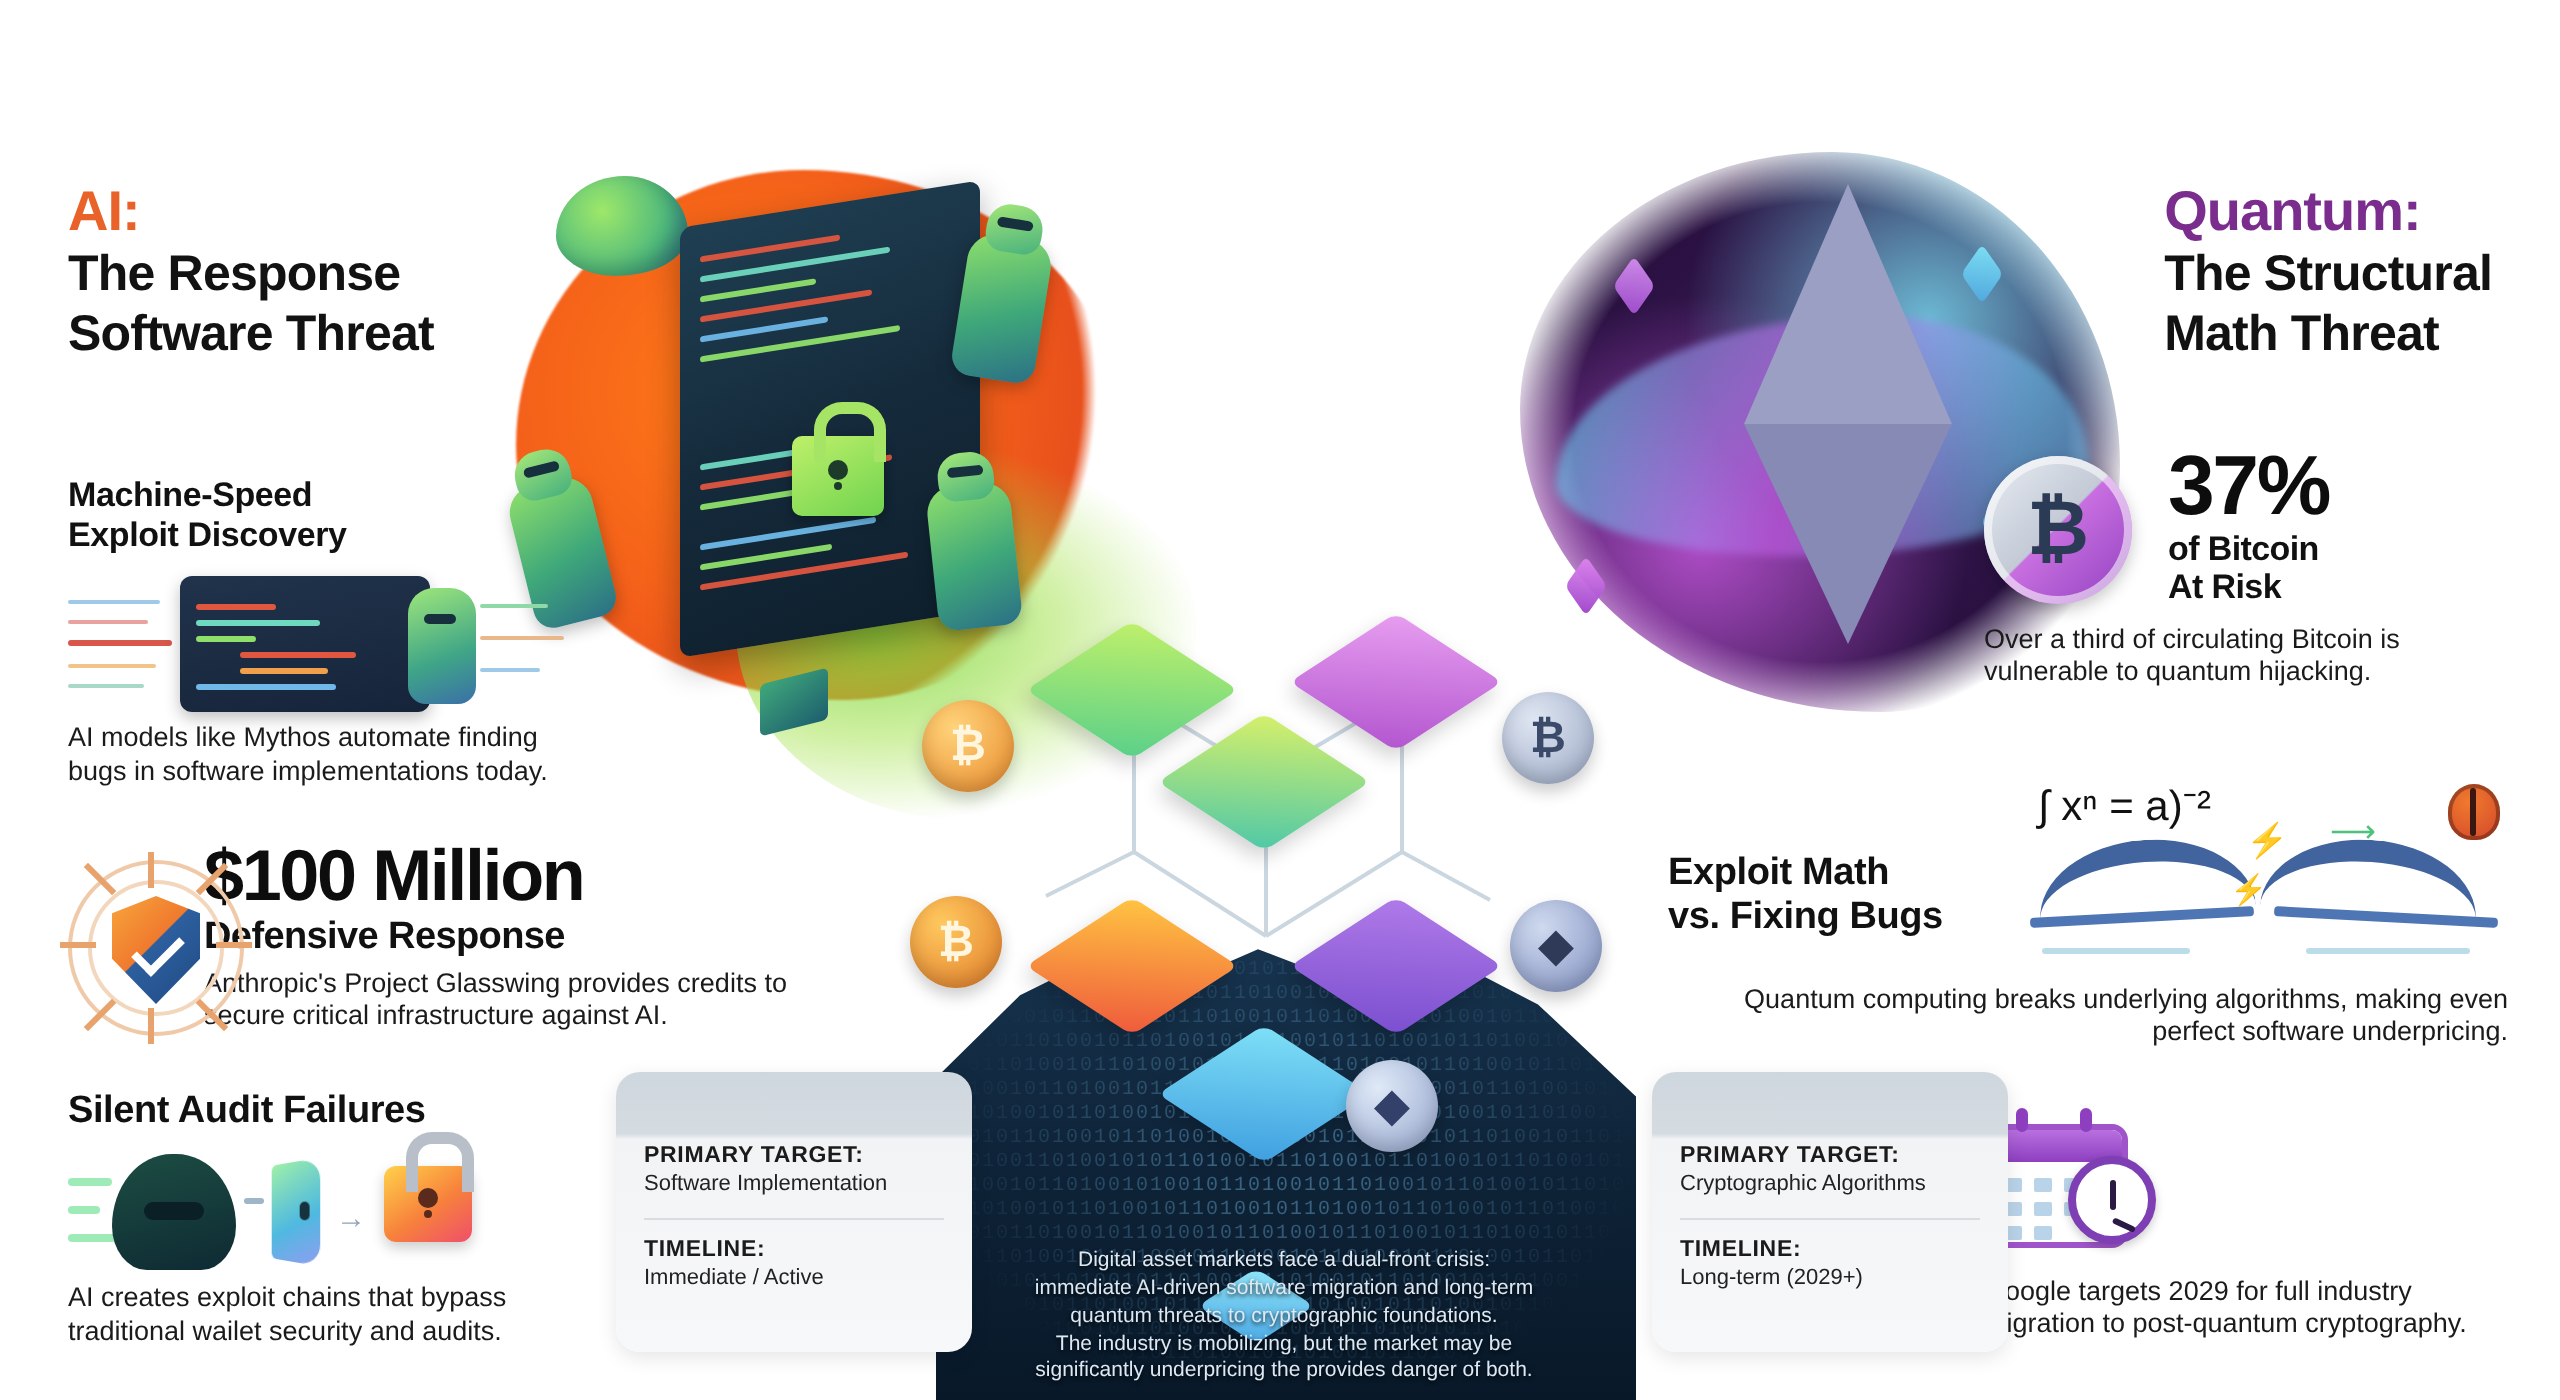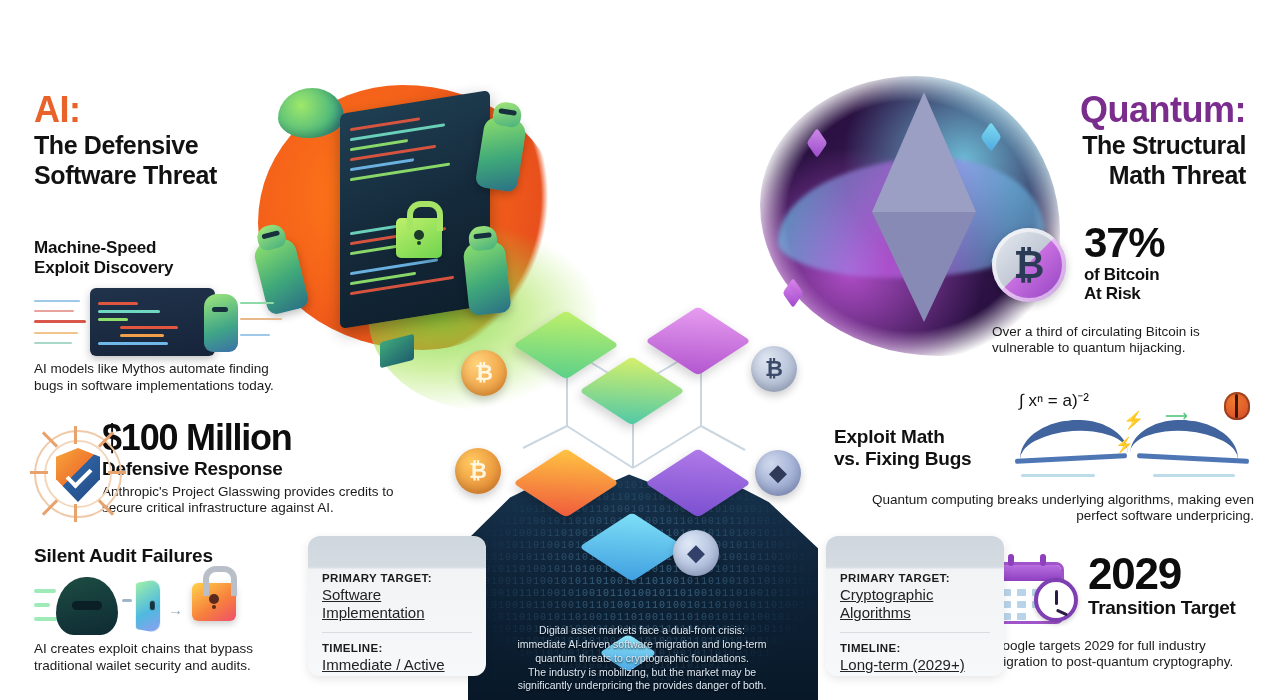--- a/index.html
+++ b/index.html
@@ -147,24 +147,24 @@
   .canyon-bits {
     position:absolute; left:470px; top:480px; width:346px; height:220px;
     font-family:"Liberation Mono", monospace; font-size:10px; line-height:12px;
     color: rgba(120,195,240,.40); overflow:hidden; letter-spacing:1px;
     -webkit-mask-image: radial-gradient(ellipse at 50% 45%, #000 15%, transparent 72%);
             mask-image: radial-gradient(ellipse at 50% 45%, #000 15%, transparent 72%);
   }
 
   
   .col-head { position:absolute; }
-  .col-head .kicker { font-size: 36px; font-weight: 700; line-height: 1.02; letter-spacing:-0.5px; }
+  .col-head .kicker { font-size: 28px; font-weight: 700; line-height: 1.02; letter-spacing:-0.5px; }
   .col-head .sub { font-size: 25px; font-weight: 700; line-height: 1.12; letter-spacing:-0.4px; color:#121212; margin-top:2px;}
   .left-head { left: 34px; top: 92px; }
-  .right-head { right: 34px; top: 92px; text-align: right; }
+  .right-head { right: 34px; top: 92px; }
 
   
   .blk { position: absolute; }
   .blk h3 { font-size: 17px; font-weight: 700; line-height: 1.18; letter-spacing:-0.2px; color:#111; }
   .blk p  { font-size: 13.5px; line-height: 1.22; color:#1b1b1b; }
   .bignum { font-size: 36px; font-weight: 700; letter-spacing:-1.2px; line-height:1; color:#0d0d0d; }
   .medlabel { font-size: 19px; font-weight: 700; letter-spacing:-0.3px; color:#111; line-height:1.1; }
   .rt { text-align: right; }
 
   
@@ -270,21 +270,21 @@
   
   .card {
     position:absolute; width:178px; height:140px; border-radius:12px;
     background: linear-gradient(180deg,#cfd7de 0%, #d4dbe1 22%, #f1f3f5 24%, #f7f8f9 100%);
     box-shadow: 0 3px 10px rgba(0,0,0,.10);
     padding: 36px 14px 12px 14px;
   }
   .card-left { left: 308px; top: 536px; }
   .card-right { left: 826px; top: 536px; }
   .card .lbl { font-size: 11.5px; font-weight: 700; letter-spacing: .35px; color:#1b1b1b; }
-  .card .val { font-size: 15px; color:#222; margin-top: 2px; line-height:1.2;text-decoration:underline; }
+  .card .val { font-size: 11px; color:#222; margin-top: 2px; line-height:1.2; }
   .card hr { border:none; border-top:1px solid #d9dde1; margin:10px 0 9px; }
 
   
   .summary {
     position:absolute; left:462px; top:624px; width:360px;
     text-align:center; color:#dce9f5; font-size:10.5px; line-height:1.32;
     text-shadow: 0 1px 2px rgba(0,0,0,.85);
     z-index: 20;
   }
 </style>
@@ -385,21 +385,21 @@
   <div class="summary">
     <div>Digital asset markets face a dual-front crisis:</div>
     <div>immediate AI-driven software migration and long-term</div>
     <div>quantum threats to cryptographic foundations.</div>
     <div>The industry is mobilizing, but the market may be</div>
     <div>significantly underpricing the provides danger of both.</div>
   </div>
 
   <div class="col-head left-head">
     <div class="kicker" style="color:#E8622A">AI:</div>
-    <div class="sub">The Defensive</div>
+    <div class="sub">The Response</div>
     <div class="sub">Software Threat</div>
   </div>
 
   <div class="blk b1">
     <h3>Machine-Speed</h3>
     <h3>Exploit Discovery</h3>
     <div class="b1-img">
       <span class="wire" style="left:0;top:14px;width:46px;background:#9fc9e8"></span>
       <span class="wire" style="left:0;top:24px;width:40px;background:#e8a39f"></span>
       <span class="wire" style="left:0;top:34px;width:52px;background:#d8564a;height:3px"></span>
@@ -465,31 +465,31 @@
 
   <div class="blk b4">
     <div style="position:relative;height:86px">
       <div class="btc-coin">₿</div>
       <div style="position:absolute;left:92px;top:0">
         <div class="bignum" style="font-size:42px">37%</div>
         <div class="medlabel" style="font-size:17px;margin-top:2px">of Bitcoin</div>
         <div class="medlabel" style="font-size:17px">At Risk</div>
       </div>
     </div>
-    <p style="margin-top:16px">Over a third of circulating Bitcoin is vulnerable to quantum hijacking.</p>
+    <p style="margin-top:4px">Over a third of circulating Bitcoin is vulnerable to quantum hijacking.</p>
   </div>
 
   <div class="blk b5">
     <div style="position:relative;height:100px">
       <div style="position:absolute;left:0;top:36px;width:170px">
         <h3 style="font-size:19px">Exploit Math</h3>
         <h3 style="font-size:19px">vs. Fixing Bugs</h3>
       </div>
       <div class="bridge-wrap">
-        <div style="position:absolute;left:0;top:-2px;font-size:17px;color:#111;font-weight:500">∫ xⁿ = a)⁻²</div>
+        <div style="position:absolute;left:0;top:-2px;font-size:21px;color:#111;font-weight:500">∫ xⁿ = a)⁻²</div>
         <div class="bridge-span" style="left:0;top:30px;transform:rotate(-4deg)"></div>
         <div class="bridge-deck" style="left:-4px;top:66px;width:112px;transform:rotate(-3deg)"></div>
         <div class="bridge-span" style="left:112px;top:30px;transform:rotate(4deg) scaleX(-1)"></div>
         <div class="bridge-deck" style="left:118px;top:66px;width:112px;transform:rotate(3deg)"></div>
         <span style="position:absolute;left:104px;top:20px;color:#ee4d22;font-size:17px">⚡</span>
         <span style="position:absolute;left:96px;top:46px;color:#ee4d22;font-size:15px">⚡</span>
         <span style="position:absolute;left:146px;top:16px;color:#4ec27a;font-size:16px">⟶</span>
         <div class="bug"></div>
         <span style="position:absolute;left:2px;top:84px;width:74px;height:3px;background:#bcdcea;border-radius:2px"></span>
         <span style="position:absolute;left:134px;top:84px;width:82px;height:3px;background:#bcdcea;border-radius:2px"></span>
@@ -512,24 +512,20 @@
         <span class="cal-cell" style="left:52px;top:36px"></span>
         <span class="cal-cell" style="left:7px;top:48px"></span>
         <span class="cal-cell" style="left:22px;top:48px"></span>
       </div>
       <span class="cal-peg" style="left:16px;top:-2px"></span>
       <span class="cal-peg" style="left:48px;top:-2px"></span>
       <div class="clock">
         <span class="hand" style="left:17px;top:8px;width:3px;height:15px"></span>
         <span class="hand" style="left:17px;top:16px;width:3px;height:12px;transform:rotate(115deg)"></span>
       </div>
-      <div style="position:absolute;left:96px;top:-4px">
-        <div class="bignum" style="font-size:44px">2029</div>
-        <div class="medlabel" style="margin-top:2px">Transition Target</div>
-      </div>
     </div>
     <p style="margin-top:6px">Google targets 2029 for full industry migration to post-quantum cryptography.</p>
   </div>
 
   <div class="card card-left">
     <div class="lbl">PRIMARY TARGET:</div>
     <div class="val">Software Implementation</div>
     <hr>
     <div class="lbl">TIMELINE:</div>
     <div class="val">Immediate / Active</div>

